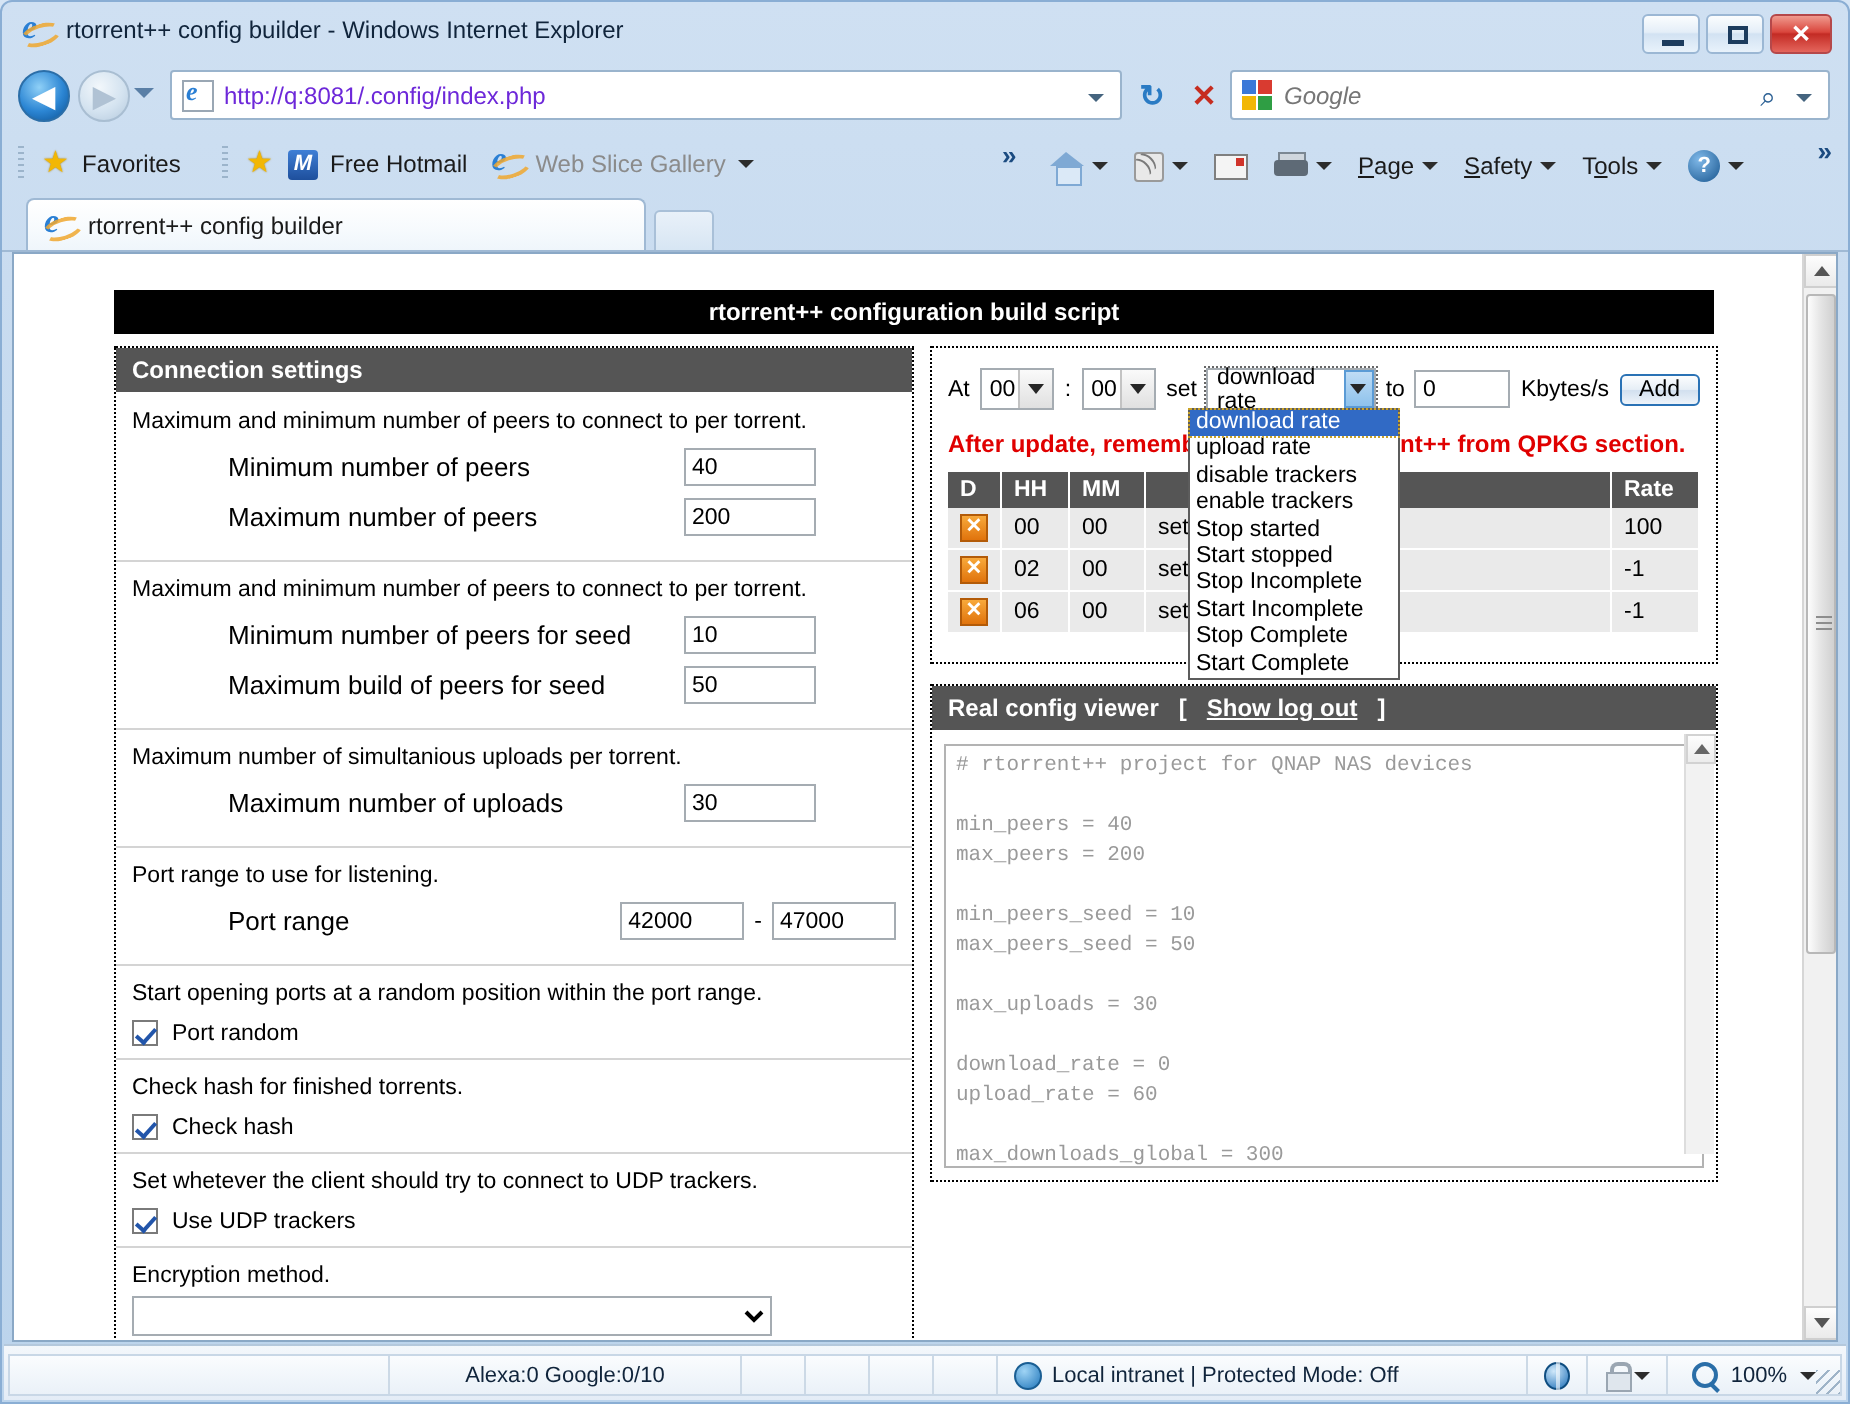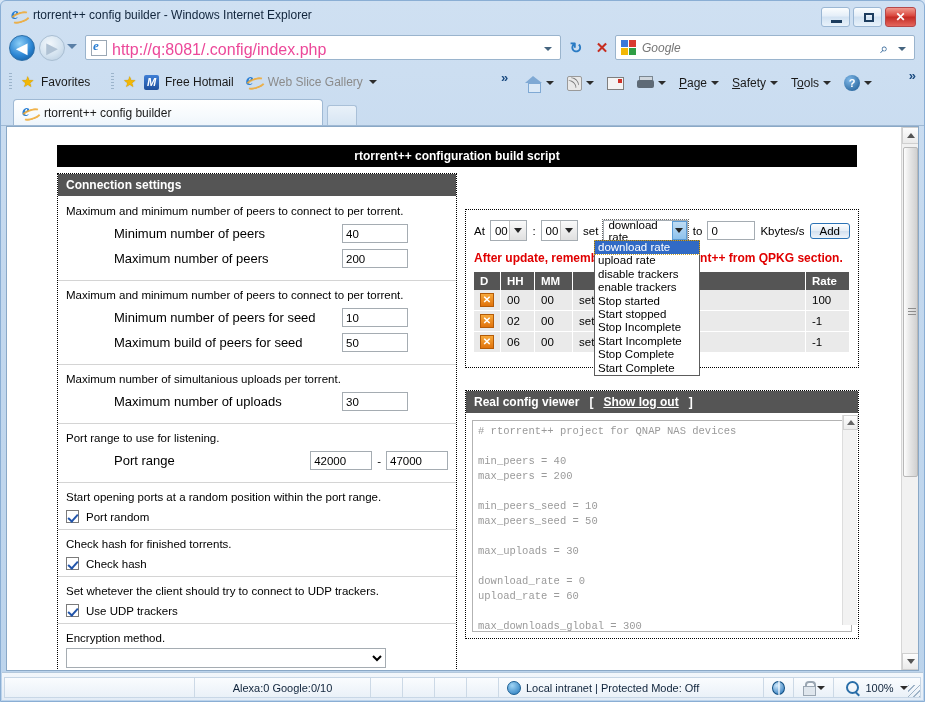--- a/index.html
+++ b/index.html
@@ -100,21 +100,21 @@
   }
   #addrbox {
     position: absolute; left: 84px; top: 3px;
     width: 476px; height: 25px;
     background: #fff; border: 1px solid #9ab4cd;
     border-radius: 2px;
   }
   #addr-icon { position: absolute; left: 5px; top: 4px; width: 16px; height: 16px; }
   #addr-text {
     position: absolute; left: 26px; top: 5px;
-    font-size: 16px; color: #ec4899; white-space: nowrap;
+    font-size: 12px; color: #6d28d9; white-space: nowrap;
   }
   #addr-drop {
     position: absolute; right: 8px; top: 11px;
     width: 0; height: 0;
     border-left: 4px solid transparent; border-right: 4px solid transparent;
     border-top: 4px solid #45647f;
   }
   #btn-refresh, #btn-stop {
     position: absolute; top: 3px; width: 26px; height: 25px;
     display: flex; align-items: center; justify-content: center;
@@ -354,21 +354,21 @@
     width: 805px;
   }
   #app-title {
     width: 800px; height: 22px;
     background: #000; color: #fff;
     font-size: 12px; font-weight: bold;
     display: flex; align-items: center; justify-content: center;
     border: 1px solid #000;
   }
   #cols {
-    display: flex; gap: 8px; margin-top: 6px; align-items: center;
+    display: flex; gap: 8px; margin-top: 6px;
   }
   .panel {
     border: 1px dotted #000;
     background: #fff;
   }
   .panel-head {
     background: #555; color: #fff;
     font-size: 12px; font-weight: bold;
     padding: 4px 8px;
     border-bottom: 1px solid #fff;
@@ -882,21 +882,21 @@
                   <div class="opt">Start stopped</div>
                   <div class="opt">Stop Incomplete</div>
                   <div class="opt">Start Incomplete</div>
                   <div class="opt">Stop Complete</div>
                   <div class="opt">Start Complete</div>
                 </div>
 
               </div>
             </div>
 
-            <div class="panel" style="margin-top:22px">
+            <div class="panel" style="margin-top:10px">
               <div class="panel-head" id="cfg-head">
                 <span>Real config viewer</span>
                 <span>[</span>
                 <span class="lnk">Show log out</span>
                 <span>]</span>
               </div>
               <div id="cfg-body">
                 <div id="cfg-text"># rtorrent++ project for QNAP NAS devices
 
 min_peers = 40

